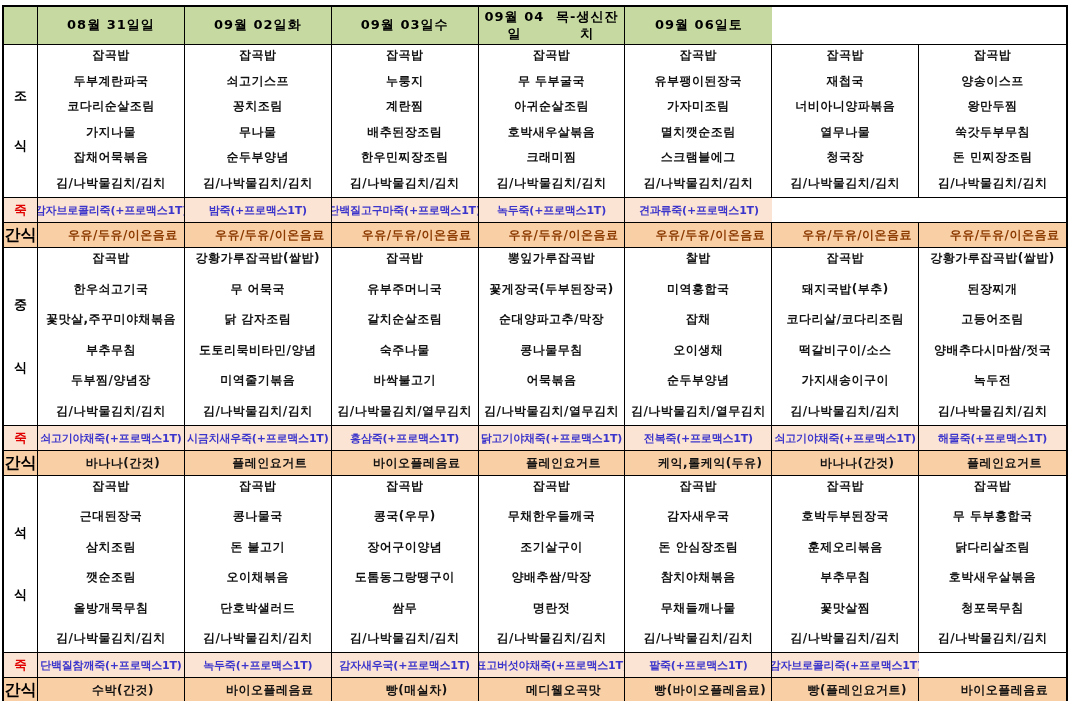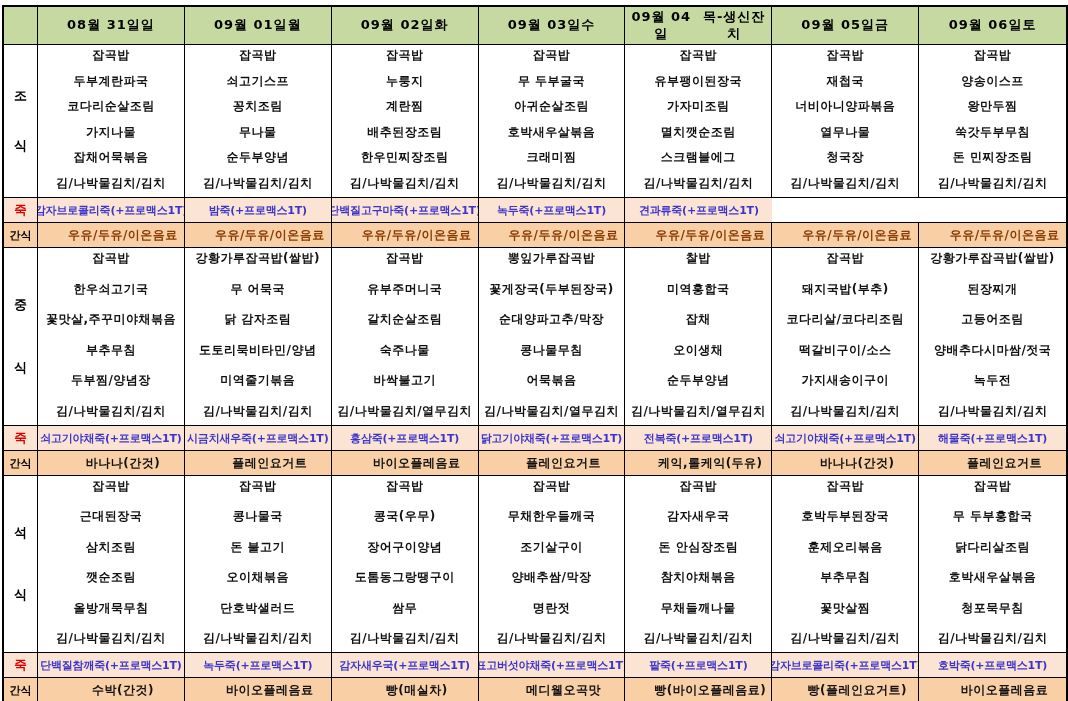--- a/index.html
+++ b/index.html
@@ -23,53 +23,45 @@
   .hdr{background:var(--header-green);font-weight:bold;font-size:13px;color:#000;
        line-height:1.3;letter-spacing:1px;}
   .label{font-weight:bold;font-size:13px;color:#000;}
   .meal-label{flex-direction:column;justify-content:space-around;padding:26px 0;}
   .meal-cell{flex-direction:column;justify-content:space-between;padding:2px 1px 5px 1px;}
   .menu-item{font-size:12px;font-weight:bold;color:#111;white-space:nowrap;letter-spacing:0.5px;}
   .juk-row .cell{background:var(--juk-bg);}
   .juk-label{color:var(--juk-label-red);font-size:12.5px;}
   .juk-item{color:var(--porridge-blue);font-size:11px;font-weight:bold;white-space:nowrap;letter-spacing:-0.2px;}
   .snack-row .cell{background:var(--snack-bg);}
-  .snack-label{font-size:11px;}
+  .snack-label{font-size:16px;}
   .snack-item{font-size:12px;font-weight:bold;white-space:nowrap;letter-spacing:0.5px;color:#111;margin-left:24px;}
   .snack-milk{color:var(--milk-brown);}
 </style>
 </head>
 <body>
 
 <div class="sheet">
   <div class="row h-header" id="header-row">
     <div class="cell hdr"></div>
   <div class="cell hdr">
         <div class="">08월 31일</div>
         <div class="">일</div>
       </div>
       <div class="cell hdr">
-        <div class="">09월 01일</div>
-        <div class="">월</div>
-      </div>
-      <div class="cell hdr">
         <div class="">09월 02일</div>
         <div class="">화</div>
       </div>
       <div class="cell hdr">
         <div class="">09월 03일</div>
         <div class="">수</div>
       </div>
       <div class="cell hdr">
         <div class="">09월 04일</div>
         <div class="">목-생신잔치</div>
-      </div>
-      <div class="cell hdr">
-        <div class="">09월 05일</div>
-        <div class="">금</div>
       </div>
       <div class="cell hdr">
         <div class="">09월 06일</div>
         <div class="">토</div>
       </div>
     </div>
 
   <div class="row h-meal-b section">
     <div class="cell label meal-label">
       <span>조</span>
@@ -366,23 +358,20 @@
       </div>
       <div class="cell">
         <div class="juk-item">표고버섯야채죽(+프로맥스1T)</div>
       </div>
       <div class="cell">
         <div class="juk-item">팥죽(+프로맥스1T)</div>
       </div>
       <div class="cell">
         <div class="juk-item">감자브로콜리죽(+프로맥스1T)</div>
       </div>
-      <div class="cell">
-        <div class="juk-item">호박죽(+프로맥스1T)</div>
-      </div>
     </div>
 
   <div class="row h-snack snack-row section">
     <div class="cell label snack-label">간식</div>
   <div class="cell">
         <div class="snack-item">수박(간것)</div>
       </div>
       <div class="cell">
         <div class="snack-item">바이오플레음료</div>
       </div>

